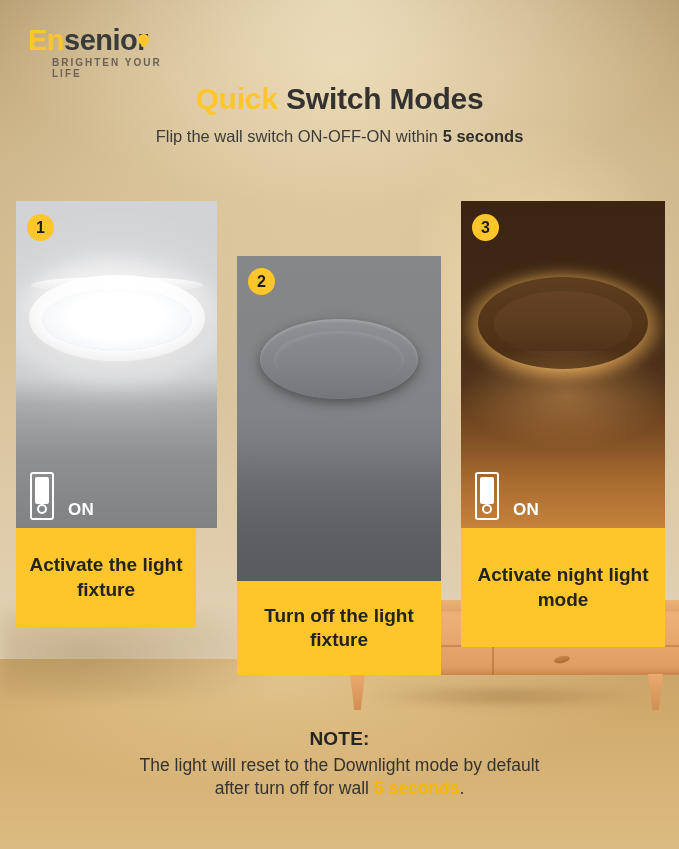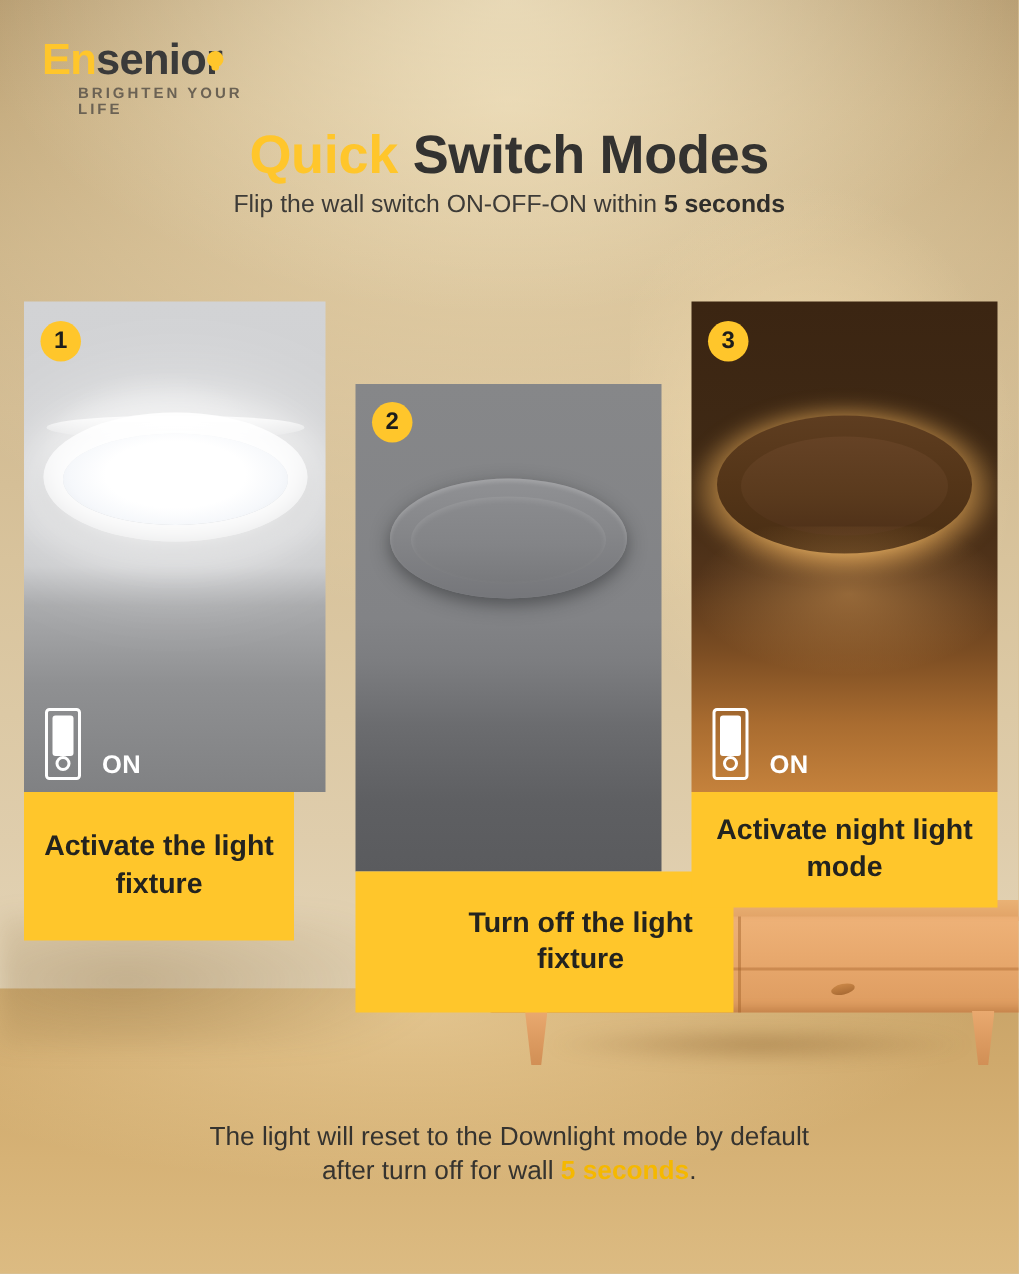--- a/index.html
+++ b/index.html
@@ -71,21 +71,21 @@
   .logo-rest{color:#3a3a3a;}
   .logo-bulb{position:absolute;left:109px;top:10px;width:13px;height:13px;}
   .logo-bulb .glass{position:absolute;left:1px;top:0;width:11px;height:11px;border-radius:50%;
     background:#FFC62B;}
   .logo-bulb .base{position:absolute;left:4px;top:9px;width:5px;height:4px;background:#FFC62B;
     border-radius:0 0 2px 2px;}
   .logo-tag{position:absolute;left:24px;top:33px;font-size:10px;letter-spacing:2.0px;
     color:#6b6254;font-weight:bold;}
 
   .title{position:absolute;left:0;right:0;top:82px;text-align:center;
-    font-size:36px;font-weight:bold;color:#333230;letter-spacing:-.2px;}
+    font-size:30px;font-weight:bold;color:#333230;letter-spacing:-.2px;}
   .title .hl{color:#FFC62B;}
   .subtitle{position:absolute;left:0;right:0;top:126px;text-align:center;
     font-size:16.5px;color:#3d3b37;line-height:1.28;}
   .subtitle b{font-weight:bold;color:#2f2e2b;}
 
   
   .panel{position:absolute;}
   .photo{position:absolute;left:0;top:0;right:0;bottom:0;overflow:hidden;}
 
   
@@ -155,21 +155,21 @@
     padding-bottom:2px;letter-spacing:.3px;}
 
   
   .caption{position:absolute;background:#FFC62B;display:flex;align-items:center;
     justify-content:center;text-align:center;
     font-size:19px;font-weight:bold;color:#23231f;line-height:1.28;z-index:7;}
 
   
   .note{position:absolute;left:0;right:0;top:728px;text-align:center;}
   .note-title{font-size:19px;font-weight:bold;color:#262522;letter-spacing:.2px;}
-  .note-body{font-size:17.5px;color:#35332f;line-height:1.3;margin-top:18px;}
+  .note-body{font-size:17.5px;color:#35332f;line-height:1.3;margin-top:4px;}
   .note-body .hl{color:#F5B800;font-weight:bold;}
 </style>
 </head>
 <body>
 
 <div id="stage">
 
   <div class="room"></div>
   <div class="wall-glow"></div>
   <div class="wall-glow2"></div>
@@ -226,42 +226,43 @@
 
   <div class="panel p2" style="left:237px;top:256px;width:204px;height:325px;">
     <div class="photo">
       <div class="fixture">
         <div class="rim"></div>
         <div class="lens"></div>
       </div>
     </div>
     <div class="badge" style="left:11px;top:12px;">2</div>
   </div>
-  <div class="caption" style="left:237px;top:581px;width:204px;height:94px;padding-left:48px;">Turn off the light fixture</div>
+  <div class="caption" style="left:237px;top:581px;width:204px;height:94px;">Turn off the light fixture</div>
 
   <div class="panel p3" style="left:461px;top:201px;width:204px;height:327px;">
     <div class="photo">
       <div class="halo"></div>
       <div class="fixture">
         <div class="rim"></div>
         <div class="lens"></div>
       </div>
       <div class="glowfloor"></div>
     </div>
     <div class="badge" style="left:11px;top:13px;">3</div>
     <div class="switch" style="left:14px;bottom:8px;">
       <div class="sw-body">
         <div class="sw-lever up"></div>
         <div class="sw-dot at-bottom"></div>
       </div>
       <div class="sw-label">ON</div>
     </div>
   </div>
-  <div class="caption" style="left:461px;top:528px;width:204px;height:77px;">Activate night light mode</div>
+  <div class="caption" style="left:461px;top:528px;width:204px;height:119px;">Activate night light mode</div>
 
   <div class="note">
+    <div class="note-title">NOTE:</div>
     <div class="note-body">
       <span>The light will reset to the Downlight mode by default</span><br>
       <span>after turn off for wall </span><span class="hl">5 seconds</span><span>.</span>
     </div>
   </div>
 
 </div>
 
 </body></html>

